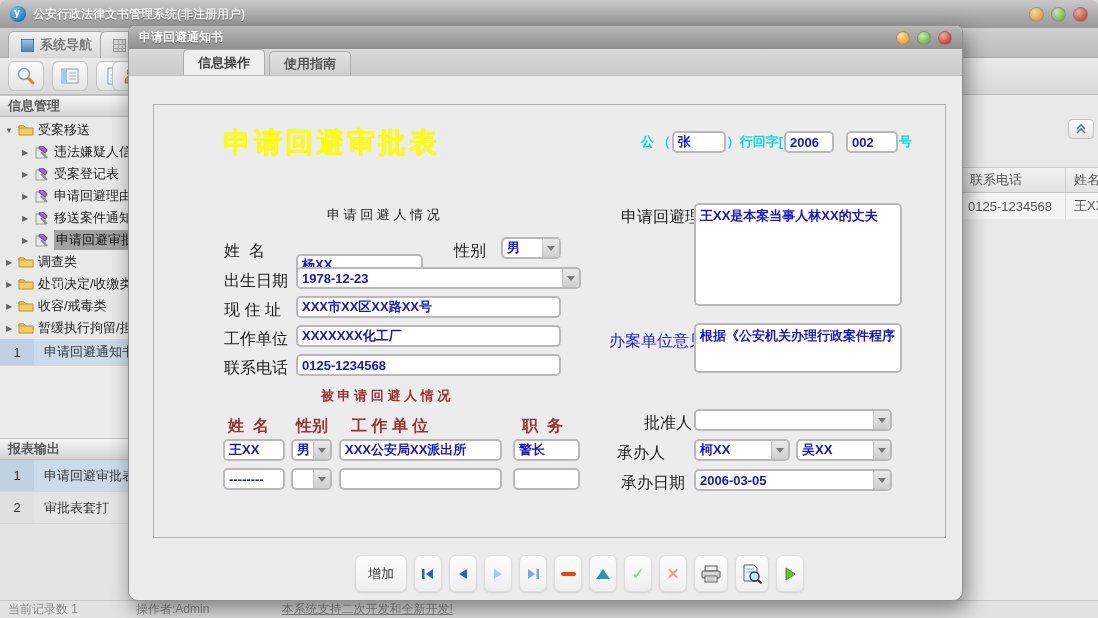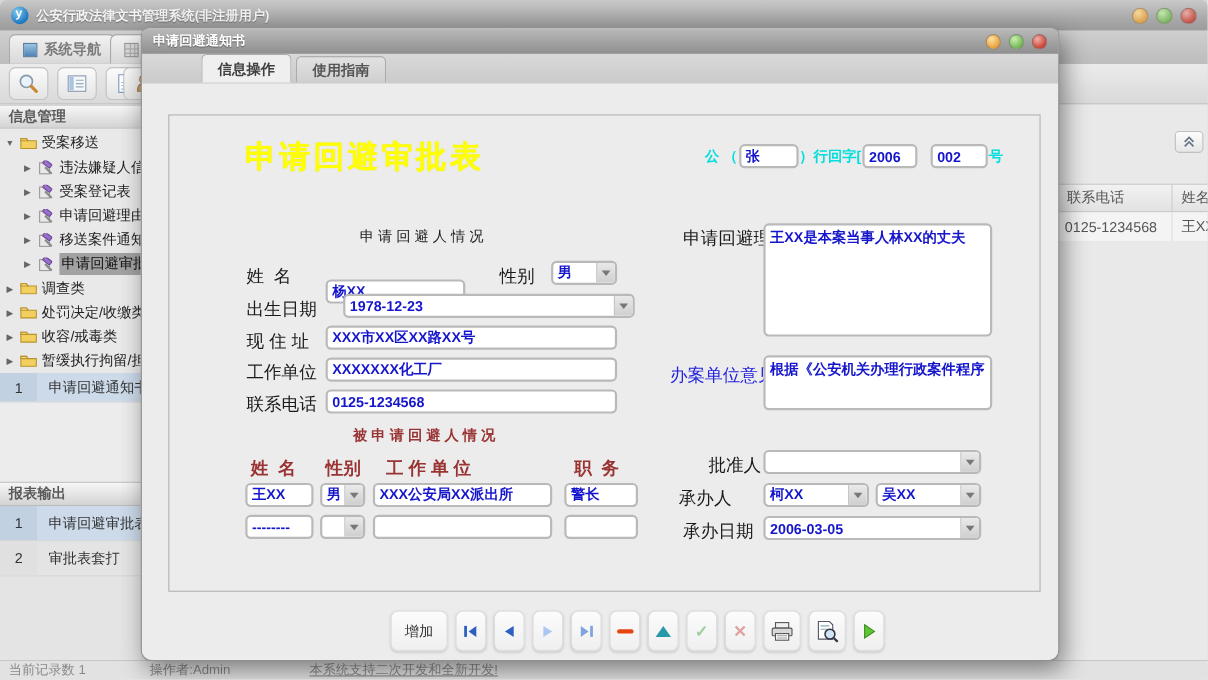--- a/index.html
+++ b/index.html
@@ -387,21 +387,21 @@
       <input class="inp" style="left: 167px; top: 178px; width: 127px;" value="杨XX">
       <div class="flabel" style="left:325px; top:165px">性别</div>
       <div class="combo" style="left:372px; top:161px; width:60px">
         <span class="cval">男</span>
         <span class="cbtn">
             <span class="tri-down"></span>
           </span>
       </div>
 
       <div class="flabel" style="left:95px; top:195px">出生日期</div>
-      <div class="combo" style="left:183px; top:191px; width:265px">
+      <div class="combo" style="left:167px; top:191px; width:285px">
         <span class="cval">1978-12-23</span>
         <span class="cbtn">
             <span class="tri-down"></span>
           </span>
       </div>
 
       <div class="flabel" style="left:95px; top:224px">现 住 址</div>
       <input class="inp" style="left: 167px; top: 220px; width: 265px;" value="XXX市XX区XX路XX号">
 
       <div class="flabel" style="left:95px; top:253px">工作单位</div>

